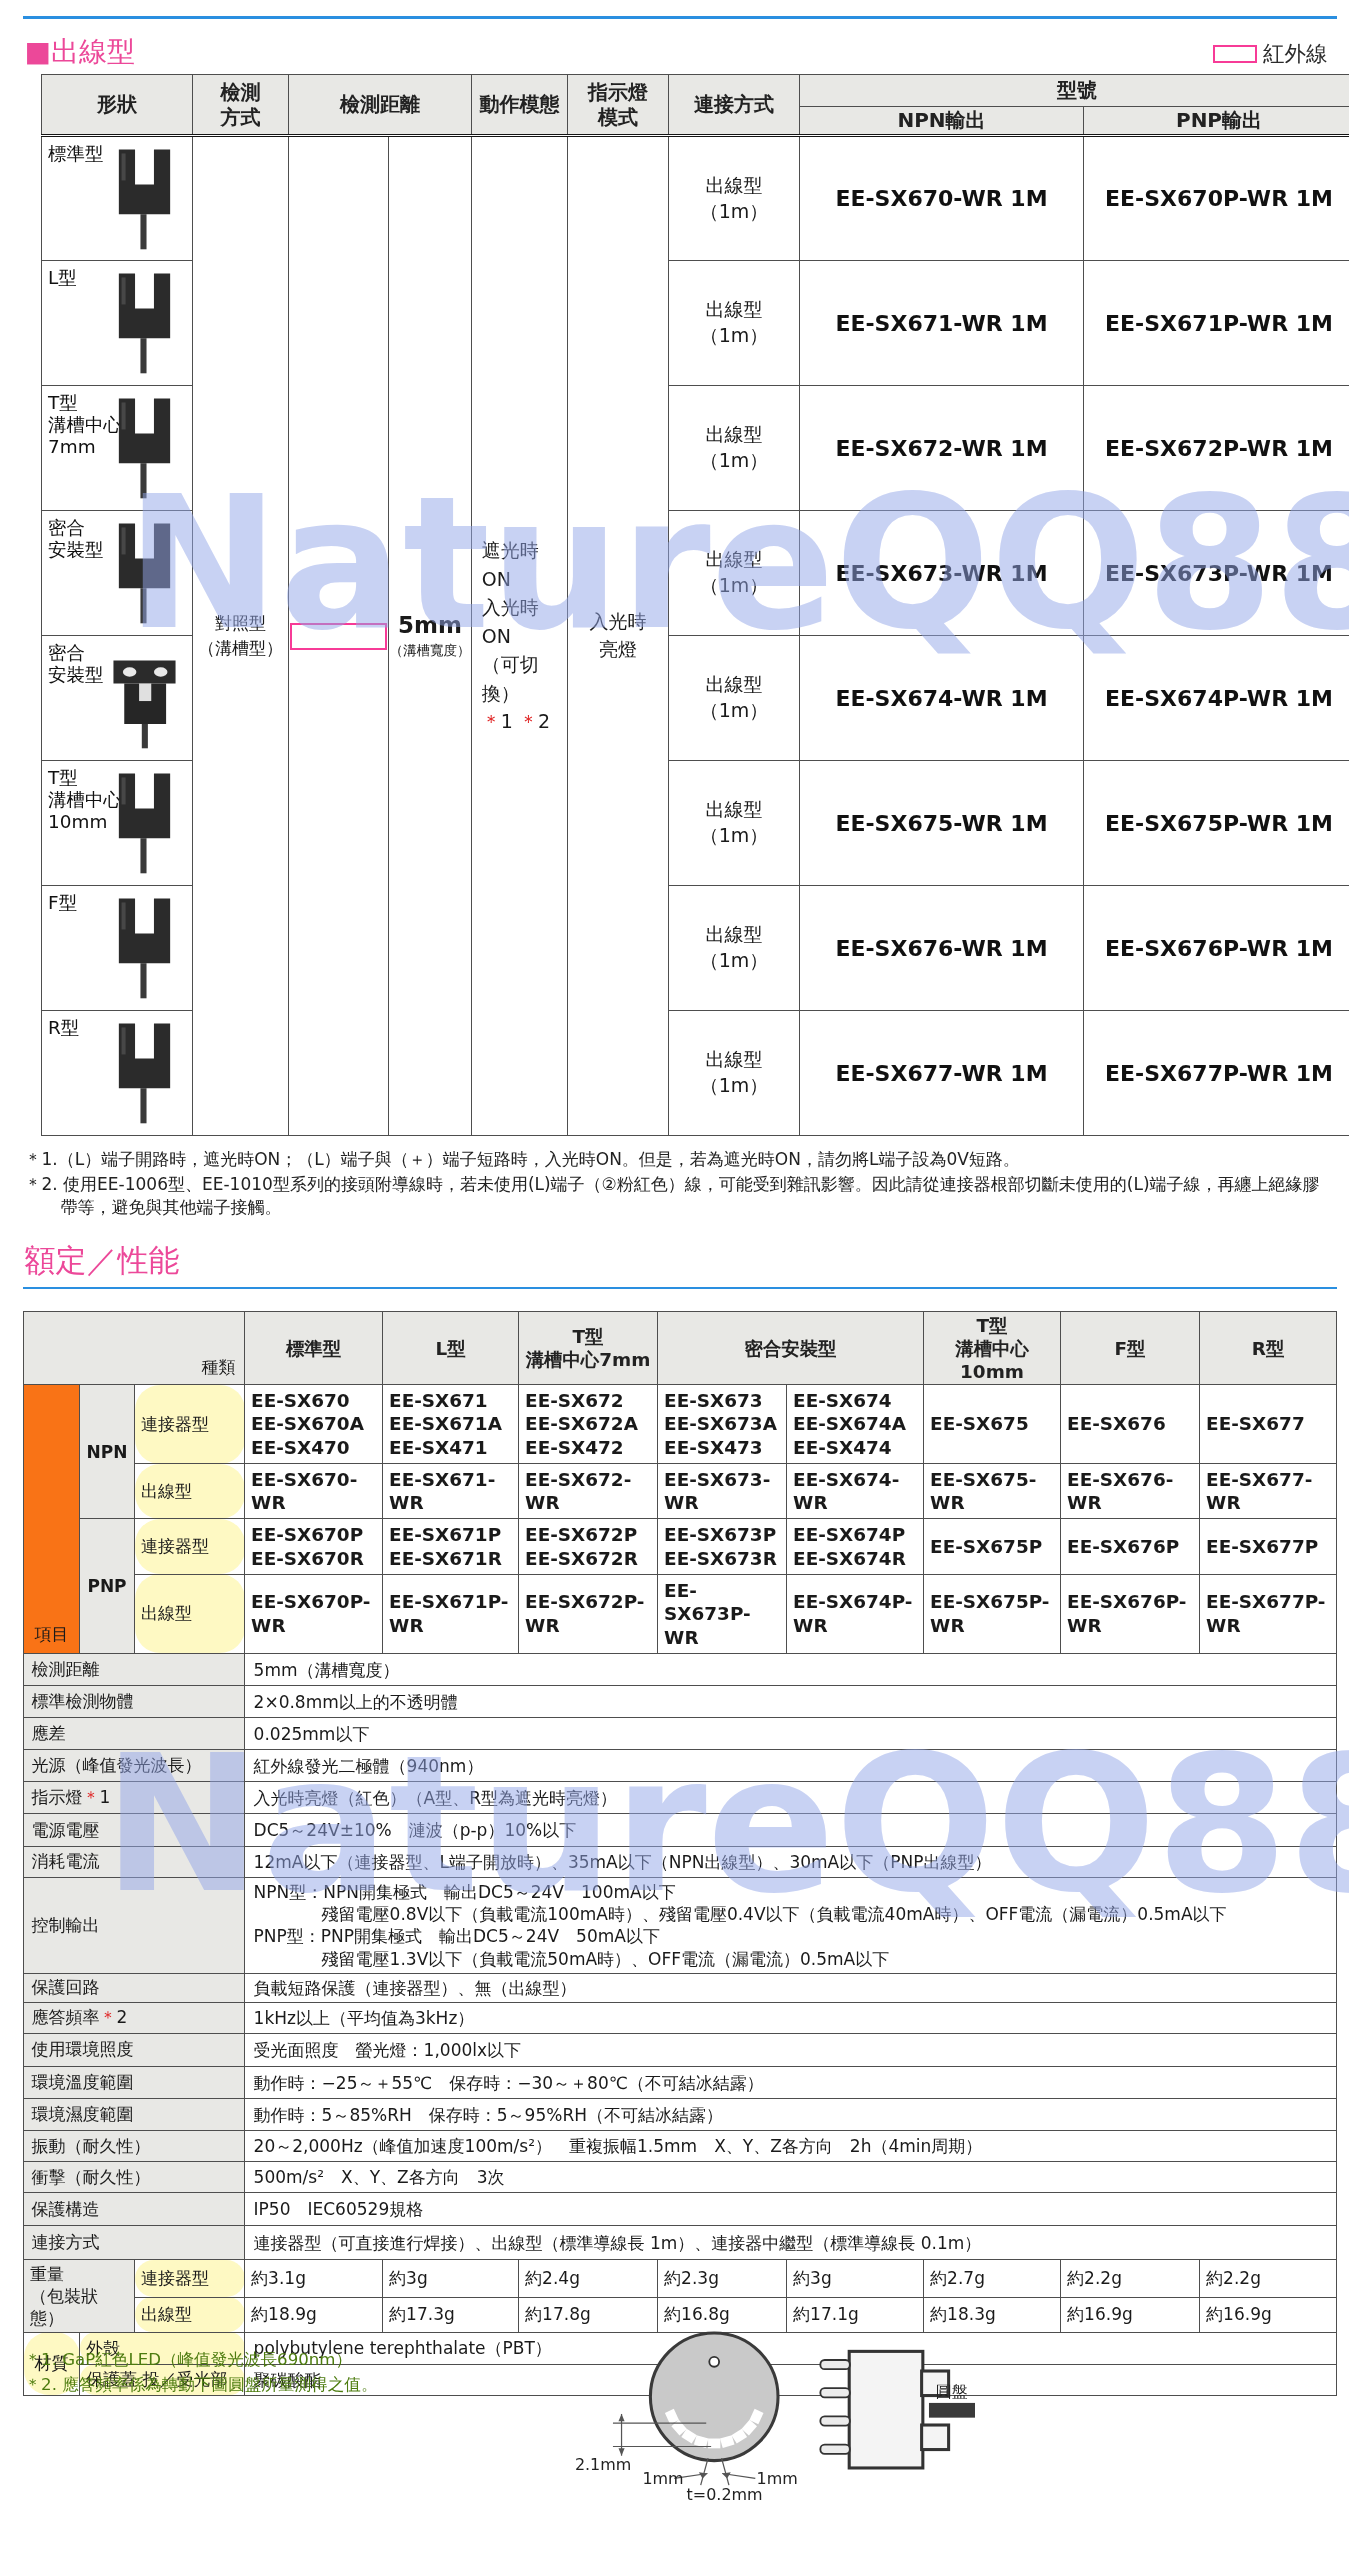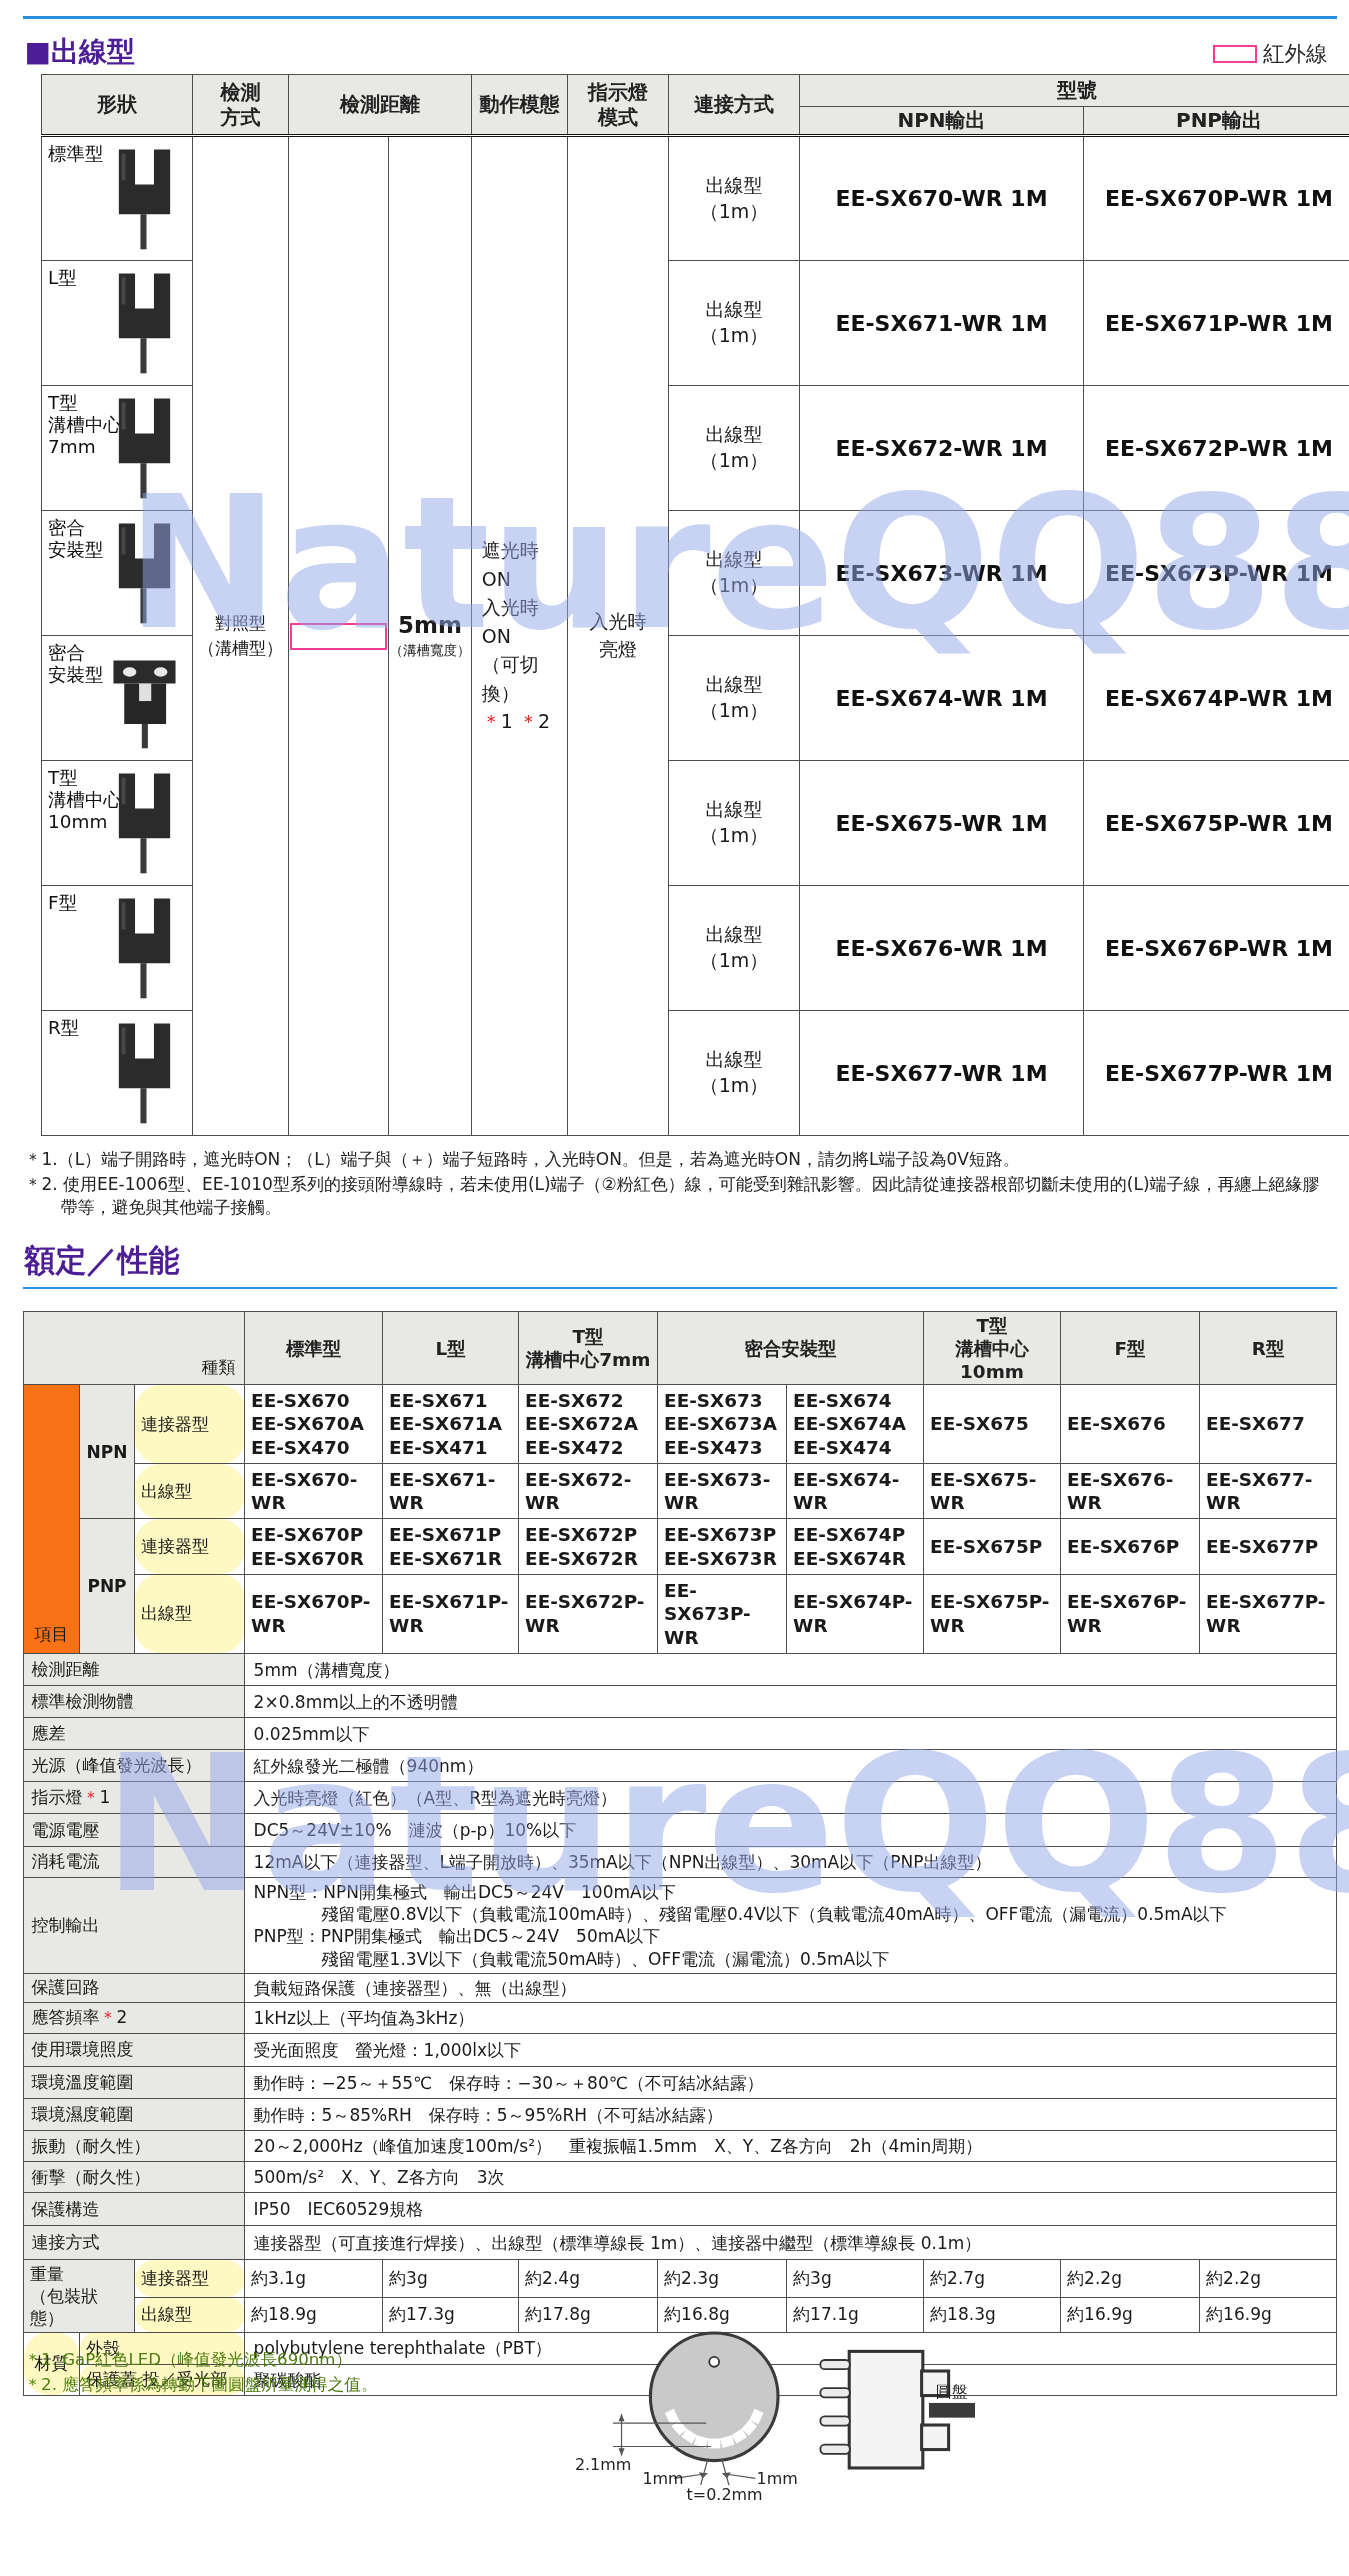--- a/index.html
+++ b/index.html
@@ -1,20 +1,20 @@
 <!DOCTYPE html>
 <html style="font-size:9.8px"><head>
 <meta charset="utf-8">
 <style>
   html,body{margin:0;padding:0;background:#fff;}
   body{font-family:"DejaVu Sans","Liberation Sans",sans-serif;color:#1a1a1a;}
   .page{position:relative;width:1349px;height:2576px;background:#fff;overflow:hidden;}
 
   .rule{position:absolute;background:#2a8fe0;}
-  .title{position:absolute;font-weight:bold;color:#4c1d95;white-space:nowrap;}
+  .title{position:absolute;font-weight:normal;color:#ec4899;white-space:nowrap;}
   #title1{left:24.5px;top:33px;font-size:28px;}
   #title2{left:24.5px;top:1240px;font-size:31px;}
 
   .legend-box{position:absolute;left:1213px;top:45px;width:40px;height:13.5px;border:2.5px solid #f73b97;background:#fff;}
   .legend-label{position:absolute;left:1263px;top:39px;font-size:21.5px;color:#2b2b2b;}
 
   table.t{position:absolute;border-collapse:collapse;table-layout:fixed;background:#fff;border:1.8px solid #141414;}
   table.t th,table.t td{border:1.2px solid #4e4e4e;overflow:hidden;vertical-align:middle;padding:0;}
   table.t th{background:#e8e8e5;font-weight:600;color:#222;}
   .hdr{font-size:20px;white-space:pre-line;line-height:1.25;text-align:center;}

